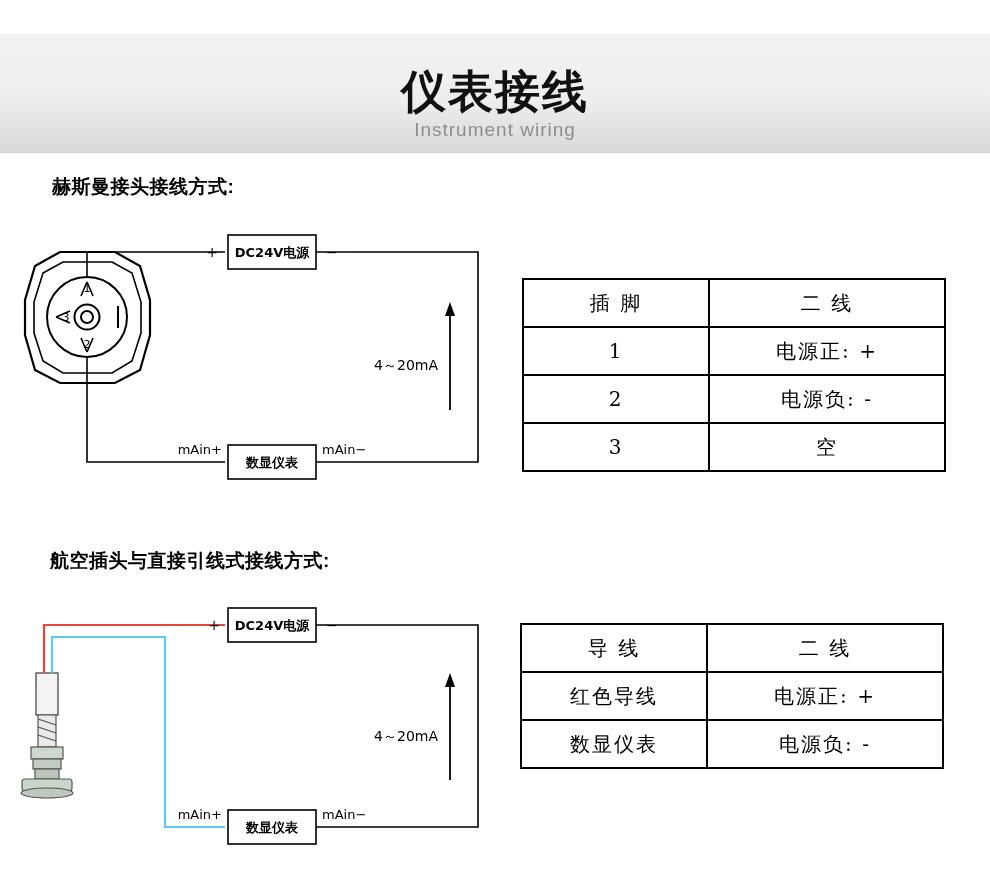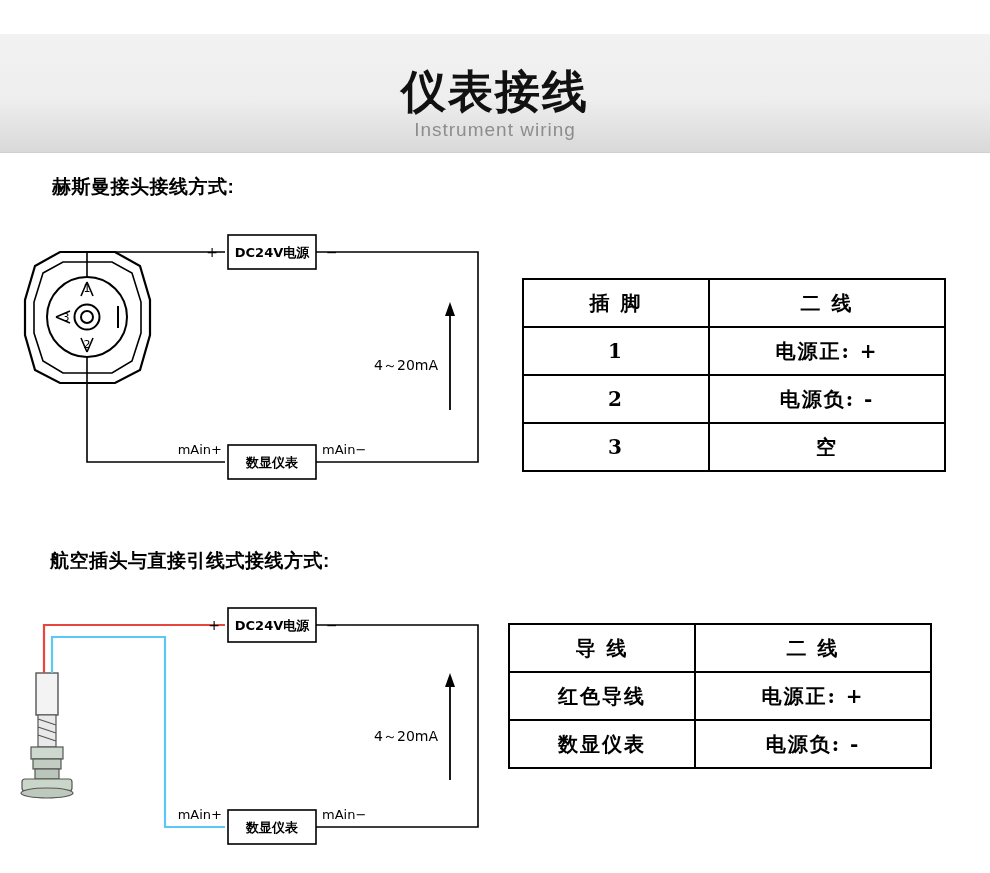--- a/index.html
+++ b/index.html
@@ -75,27 +75,26 @@
     font-family: "DejaVu Serif", serif;
   }
   table.wiring td {
     border: 2px solid #000;
     text-align: center;
     font-size: 20px;
     color: #000;
     height: 46px;
     padding: 0;
     letter-spacing: 2px;
-    font-weight: bold;
   }
   table.wiring td.c1 { width: 184px; }
   table.wiring td.c2 { width: 234px; }
 
   #table1 { left: 522px; top: 278px; }
-  #table2 { left: 508px; top: 623px; }
+  #table2 { left: 520px; top: 623px; }
 
   .svgtxt {
     font-family: "DejaVu Sans", sans-serif;
   }
   .boxlabel {
     font-family: "DejaVu Sans", sans-serif;
     font-size: 13px;
     font-weight: bold;
   }
 </style>

